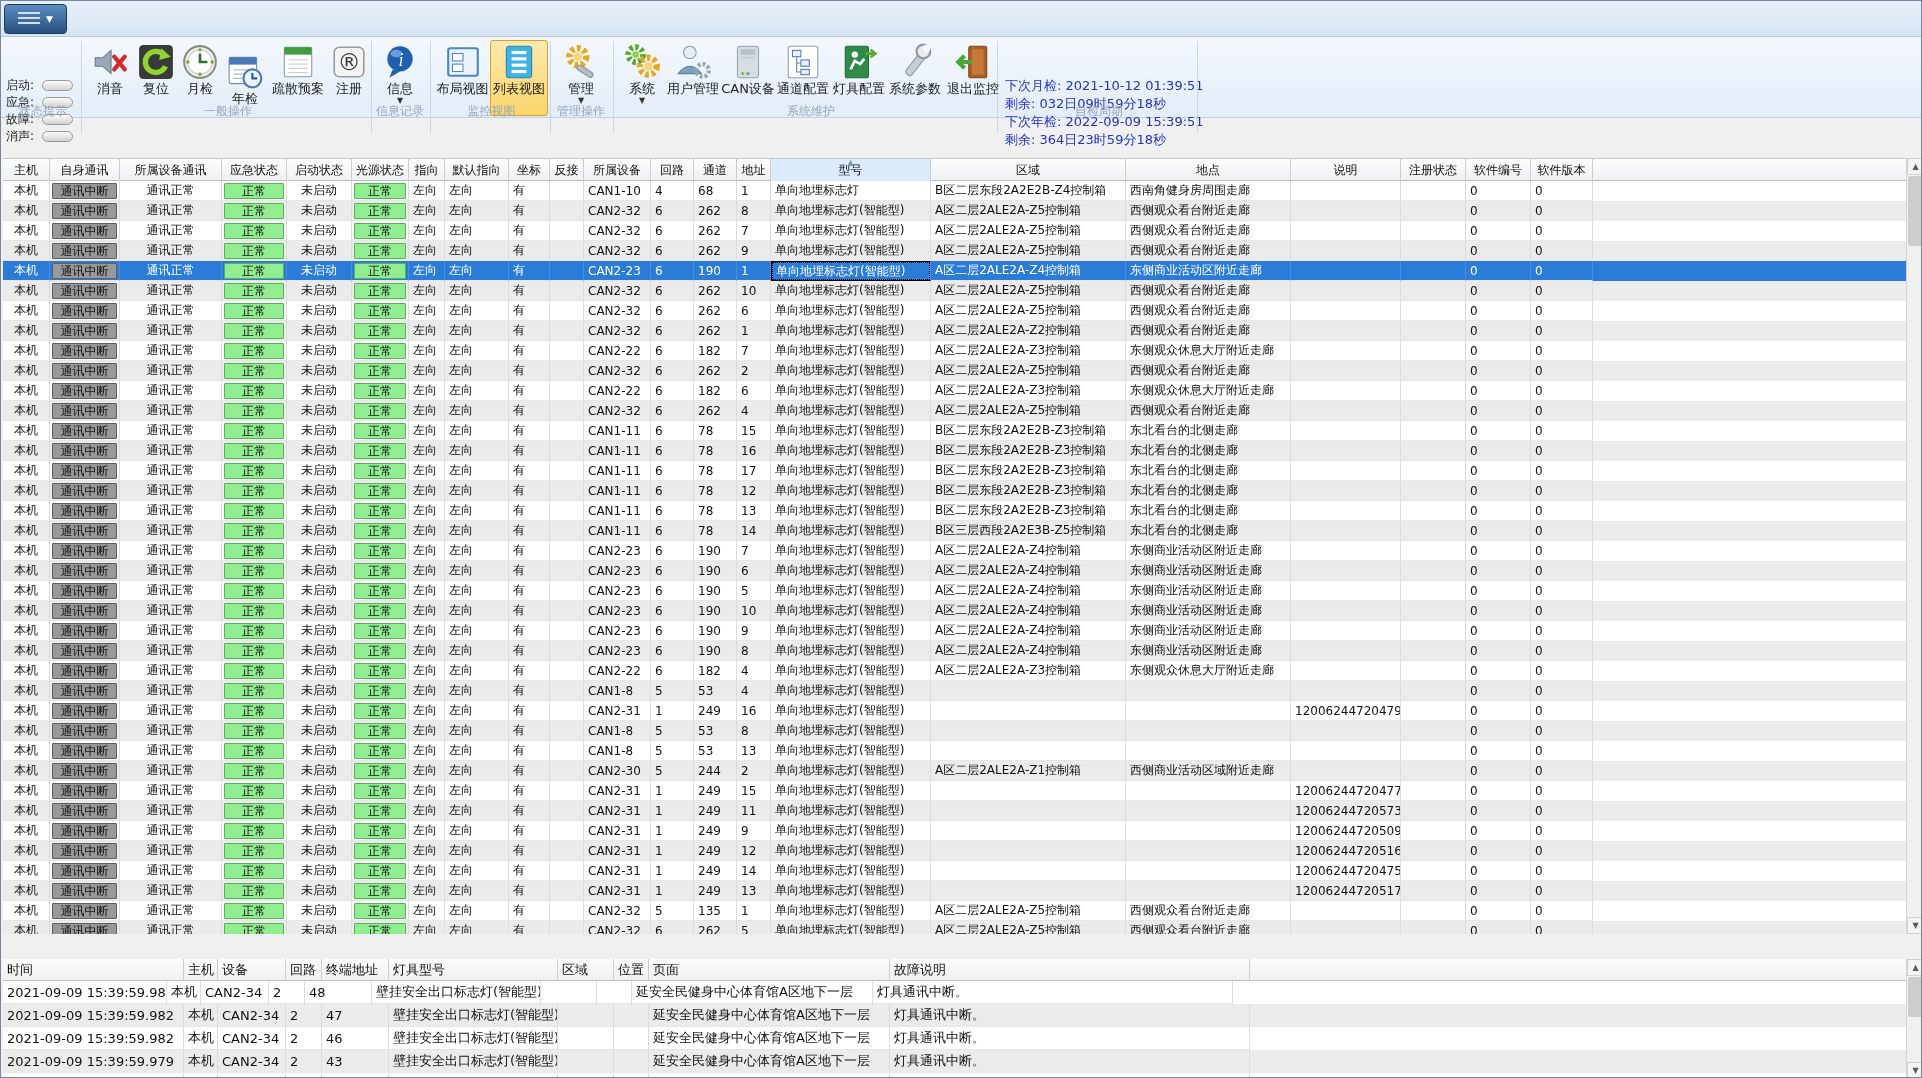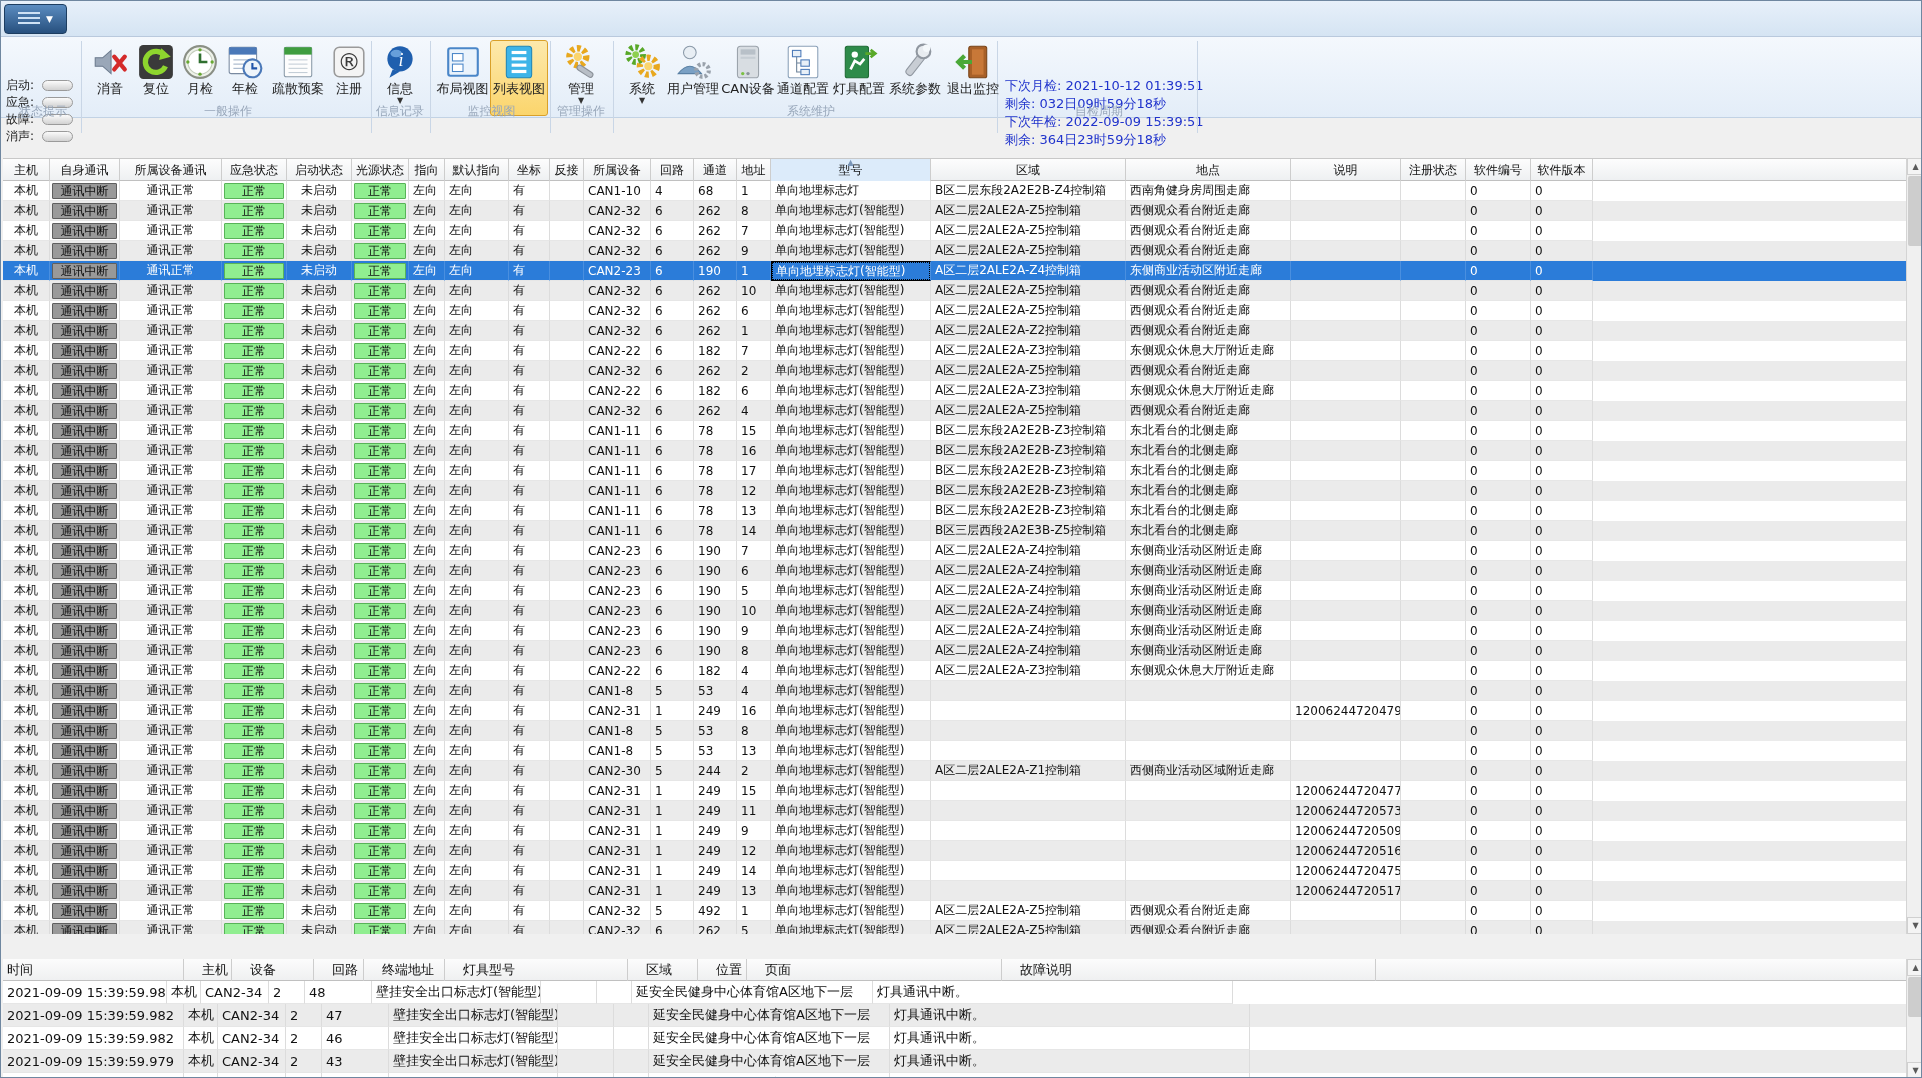--- a/index.html
+++ b/index.html
@@ -78,21 +78,21 @@
   .vthumb { position:absolute; left:1px; width:15px; background:#cdcdcd; border-radius:2px; cursor:pointer; }
 
   
   #tabbar { position:absolute; left:0; top:933px; width:1922px; height:25px; background:#f0f0f0;
     border-bottom:1px solid #c8c8c8; }
   .tab { position:absolute; top:2px; height:23px; padding:0 20px; font-size:13px; color:#222;
     background:#e4e4e4; border:1px solid #b8b8b8; border-bottom:none; border-radius:3px 3px 0 0;
     display:flex; align-items:center; cursor:pointer; }
   .tab.active { background:#fff; height:24px; z-index:2; }
   #bottom-table { position:absolute; left:2px; top:958px; width:1904px; height:120px; background:#fff; overflow:hidden; }
-  .bhead { display:flex; height:22px; background:linear-gradient(#fcfcfc,#eff0f1); border-bottom:1px solid #c0c0c0;gap:14px; }
+  .bhead { display:flex; height:22px; background:linear-gradient(#fcfcfc,#eff0f1); border-bottom:1px solid #c0c0c0; }
   .bhead .hc { height:22px; border-right:1px solid #cdcdcd; font-size:13px; color:#111;
     display:flex; align-items:center; padding:0 4px; white-space:nowrap; overflow:hidden; cursor:pointer; }
   .brow { display:flex; height:23px; background:#fff; }
   .brow.alt { background:#ebebeb; }
   .bc { height:23px; border-right:1px solid #dcdcdc; border-bottom:1px solid #e6e6e6; font-size:13px; color:#111;
     display:flex; align-items:center; padding:0 4px; white-space:nowrap; overflow:hidden; }
 </style>
 </head>
 <body>
 
@@ -157,21 +157,21 @@
             <circle cx="18" cy="18" r="15" fill="#eef2ea" stroke="#8a8f85" stroke-width="2"></circle>
             <circle cx="18" cy="18" r="11.5" fill="#fff" stroke="#c4cdbd"></circle>
             <path d="M18 10 V18 H25" stroke="#2f6f2f" stroke-width="2.5" fill="none"></path>
             <circle cx="18" cy="6.5" r="1.6" fill="#68a832"></circle>
             <circle cx="18" cy="29.5" r="1.6" fill="#68a832"></circle>
             <circle cx="6.5" cy="18" r="1.6" fill="#68a832"></circle>
             <circle cx="29.5" cy="18" r="1.6" fill="#68a832"></circle>
           </svg></div>
         <div class="rlb">月检</div>
       </div>
-      <div class="rbtn" style="left: 221px; width: 46px;">
+      <div class="rbtn" style="left: 221px; width: 46px; justify-content: center;">
         <div class="ric"><svg viewBox="0 0 36 36">
             <rect x="3" y="4" width="26" height="25" rx="2" fill="#fff" stroke="#7a8aa0"></rect>
             <rect x="3" y="4" width="26" height="7" fill="#4a78b8"></rect>
             <g stroke="#9fb0c6">
               <line x1="7" y1="16" x2="25" y2="16"></line>
               <line x1="7" y1="20" x2="25" y2="20"></line>
               <line x1="7" y1="24" x2="25" y2="24"></line>
             </g>
             <circle cx="25" cy="24" r="8.5" fill="#eef4fa" stroke="#4a78b8" stroke-width="2"></circle>
             <path d="M25 19 V24 H29.5" stroke="#2255aa" stroke-width="2" fill="none"></path>
@@ -1391,21 +1391,21 @@
           <div class="mc ctr" style="width: 65px;">未启动</div>
           <div class="mc ctr" style="width: 57px;">
             <span class="badge green">正常</span>
           </div>
           <div class="mc" style="width: 36px;">左向</div>
           <div class="mc" style="width: 64px;">左向</div>
           <div class="mc" style="width: 41px;">有</div>
           <div class="mc" style="width: 34px;"></div>
           <div class="mc" style="width: 67px;">CAN2-32</div>
           <div class="mc" style="width: 43px;">5</div>
-          <div class="mc" style="width: 43px;">492</div>
+          <div class="mc" style="width: 43px;">135</div>
           <div class="mc" style="width: 34px;">1</div>
           <div class="mc" style="width: 160px;">单向地埋标志灯(智能型)</div>
           <div class="mc" style="width: 195px;">A区二层2ALE2A-Z5控制箱</div>
           <div class="mc" style="width: 165px;">西侧观众看台附近走廊</div>
           <div class="mc" style="width: 110px;"></div>
           <div class="mc" style="width: 65px;"></div>
           <div class="mc" style="width: 65px;">0</div>
           <div class="mc" style="width: 62px;">0</div>
         </div>
         <div class="mrow alt">

